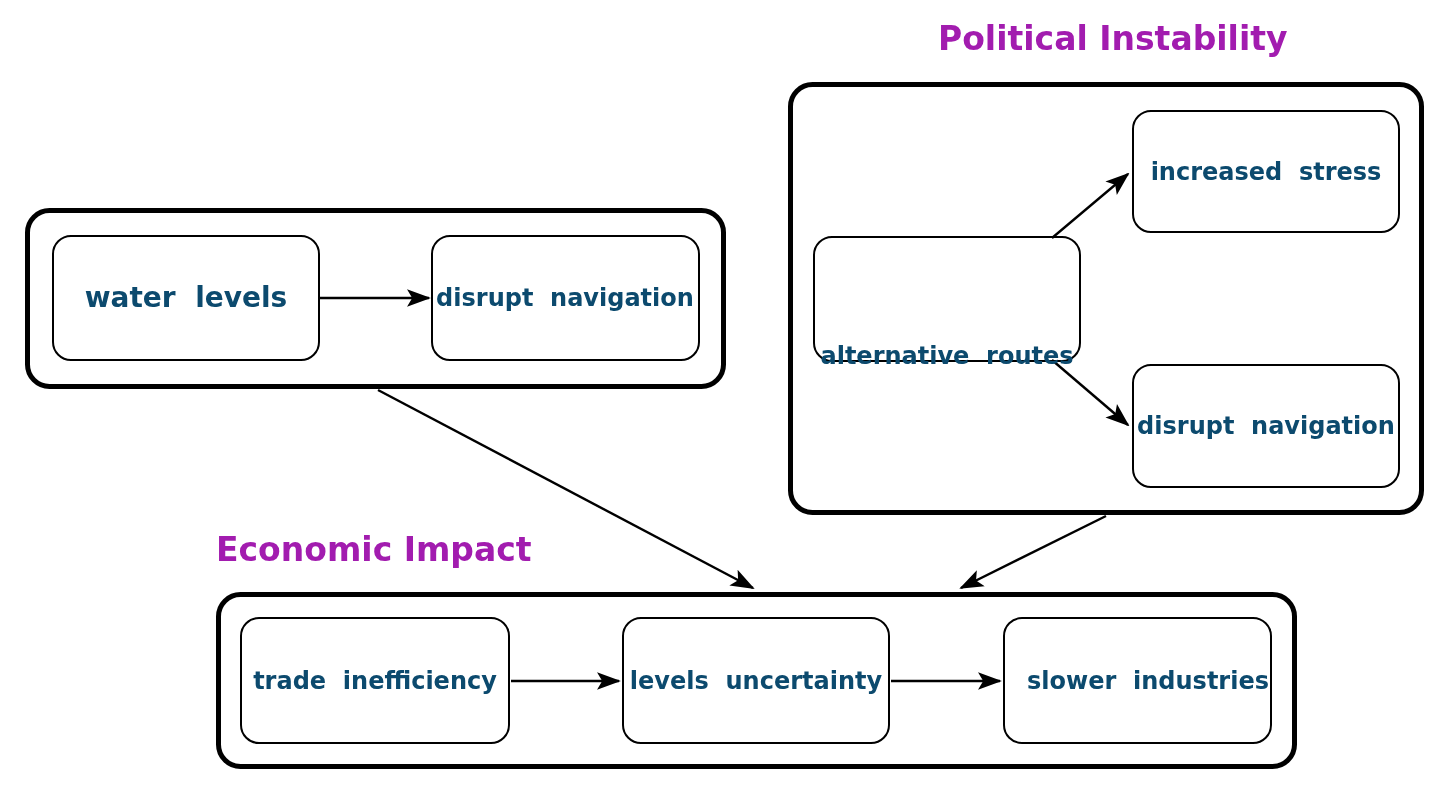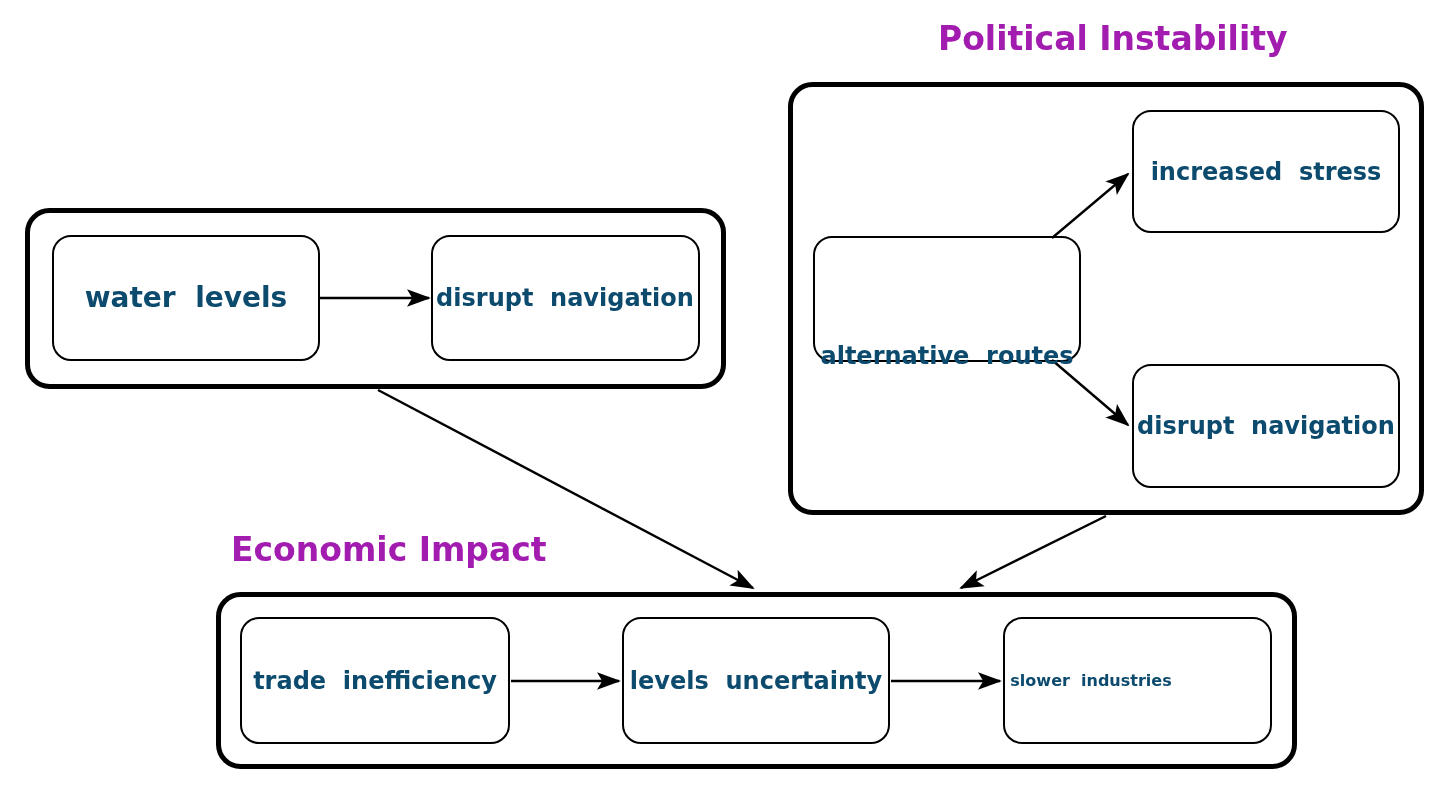--- a/index.html
+++ b/index.html
@@ -70,26 +70,26 @@
         <line x1="511" y1="681" x2="619" y2="681" stroke="#000000" stroke-width="2.4" marker-end="url(#arrowhead)"></line>
         <line x1="891" y1="681" x2="1000" y2="681" stroke="#000000" stroke-width="2.4" marker-end="url(#arrowhead)"></line>
         <line x1="378" y1="390" x2="753" y2="588" stroke="#000000" stroke-width="2.4" marker-end="url(#arrowhead)"></line>
         <line x1="1106" y1="516" x2="961" y2="588" stroke="#000000" stroke-width="2.4" marker-end="url(#arrowhead)"></line>
       </g>
   </svg>
 
 
   <div class="cluster-title" style="left:938px; top:22px; font-size:33px;">Political Instability</div>
 
-  <div class="cluster-title" style="left:231px; top:533px; font-size:33px;">Economic Impact</div>
+  <div class="cluster-title" style="left:216px; top:533px; font-size:33px;">Economic Impact</div>
 
   <div class="node-label" style="left:186px; top:298px; font-size:28px;">water  levels</div>
   <div class="node-label" style="left:565px; top:298px; font-size:24px;">disrupt  navigation</div>
 
   <div class="node-label" style="left:947px; top:311px; font-size:24px;margin-top:45px;">alternative  routes</div>
   <div class="node-label" style="left:1266px; top:172px; font-size:24px;">increased  stress</div>
   <div class="node-label" style="left:1266px; top:426px; font-size:24px;">disrupt  navigation</div>
 
   <div class="node-label" style="left:375px; top:681px; font-size:24px;text-align:center;">trade  inefficiency</div>
   <div class="node-label" style="left:756px; top:681px; font-size:24px;">levels  uncertainty</div>
-  <div class="node-label" style="left:1091px; top:681px; font-size:16px;">slower  industries</div>
+  <div class="node-label" style="left:1148px; top:681px; font-size:24px;">slower  industries</div>
 
 </div>
 
 </body></html>

